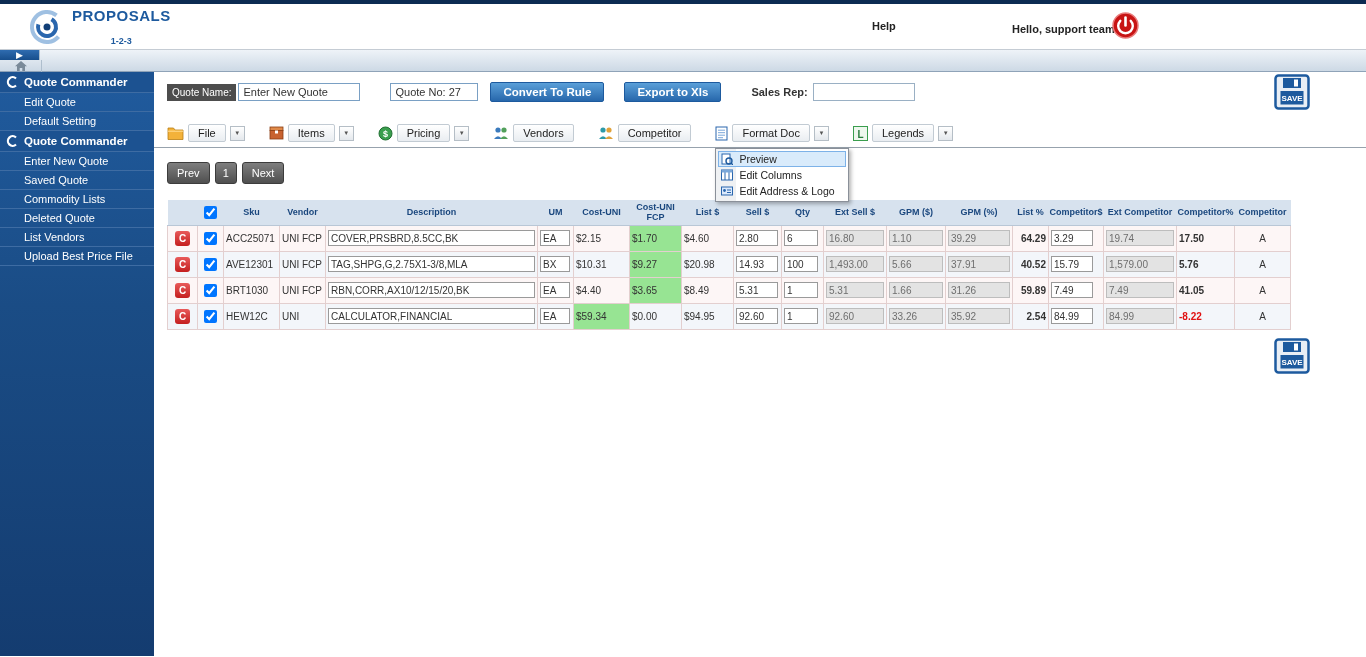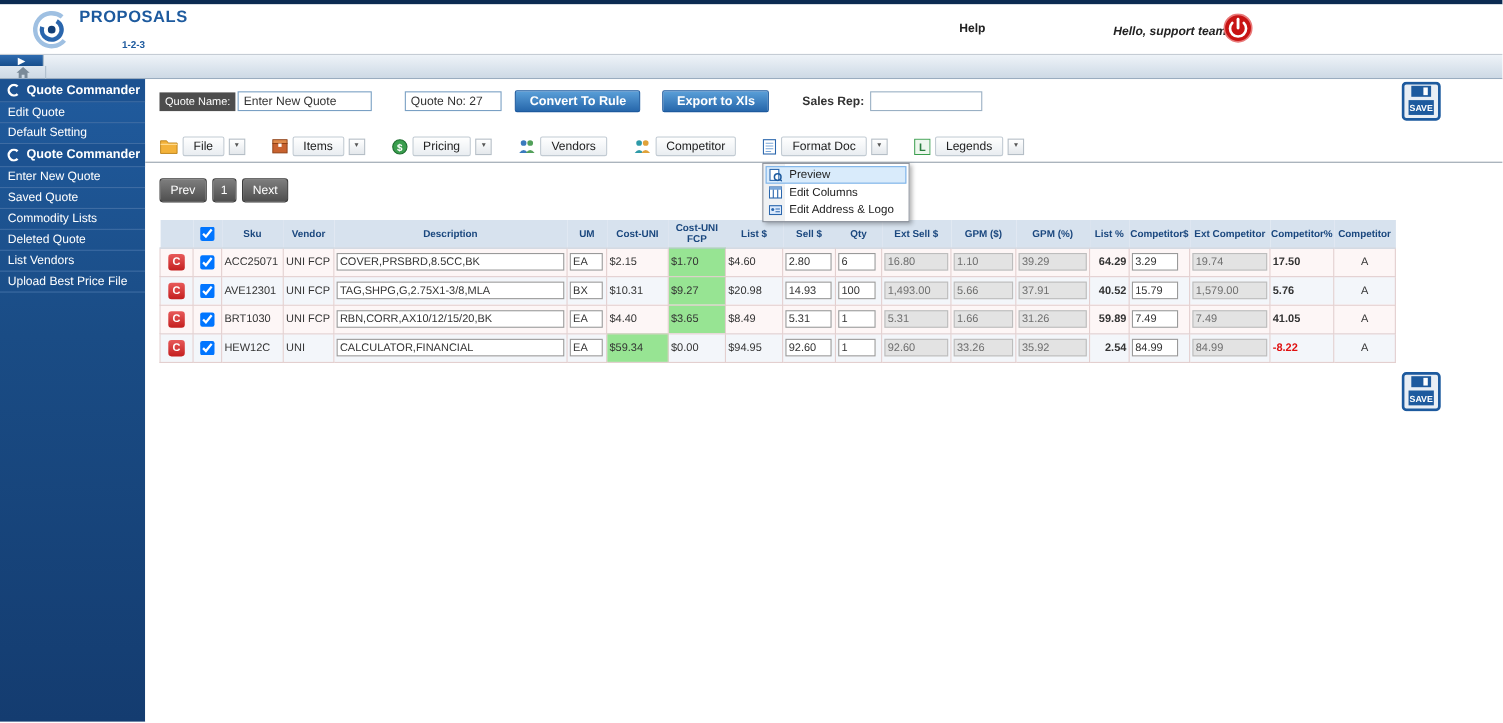--- a/index.html
+++ b/index.html
@@ -12,40 +12,40 @@
   .logo-wrap { position:absolute; left:28px; top:4px; display:flex; align-items:center; gap:6px; }
   .logo-text { display:flex; flex-direction:column; line-height:1; }
   .logo-title { font-size:15px; font-weight:bold; color:#1d5a9e; letter-spacing:.5px; }
   .logo-sub { font-size:9px; font-weight:bold; color:#1d5a9e; text-align:center; margin-top:14px; }
   .info-row { position:absolute; left:237px; top:12px; display:flex; align-items:center; gap:9px; }
   .info-icon { width:19px; height:19px; border-radius:50%; background:linear-gradient(#2e7fc4,#155a9b);
     color:#fff; font-weight:bold; font-size:12px; display:flex; align-items:center; justify-content:center; }
   .info-icon::after { content:"i"; font-family:"Liberation Serif", serif; font-style:italic; }
   .shortcut-text { font-size:12.5px; font-weight:bold; color:#1c1c1c; }
   .help-link { position:absolute; left:872px; top:16px; font-size:11px; font-weight:bold; color:#222; cursor:pointer; }
-  .greeting { position:absolute; left:1012px; top:19px; font-size:11px; font-weight:bold; color:#222;font-style:italic; }
+  .greeting { position:absolute; left:1012px; top:19px; font-size:11px; font-weight:bold; color:#222; }
   .power-btn { position:absolute; left:1112px; top:8px; cursor:pointer; }
 
   
   .tabbar { height:22px; display:flex; background:linear-gradient(#eef3f8,#cdd9e5); border-bottom:1px solid #8fa3b8;flex-direction:column; }
   .tab { display:flex; align-items:center; justify-content:center; font-size:11px; color:#333;
     border-right:1px solid #aebecd; cursor:pointer; }
   .tab-arrow { width:40px; background:linear-gradient(#2f6cb0,#174e8c); }
   .tab-arrow::after { content:"▶"; color:#fff; font-size:9px; }
   .tab-home { width:42px; }
   .tab-company { width:76px; font-weight:bold; color:#2c3e50; }
   .tab-qc { width:38px; background:#fff; border-left:1px solid #9ab0c4; font-weight:bold; }
 
   
   .content { display:flex; height:584px; }
-  .sidebar { width:132px; flex:none; background:linear-gradient(180deg,#205b9e 0%,#1a4c85 40%,#143c70 100%); }
+  .sidebar { width:154px; flex:none; background:linear-gradient(180deg,#205b9e 0%,#1a4c85 40%,#143c70 100%); }
   .sb-header { height:21px; display:flex; align-items:center; gap:6px; padding-left:6px;
     color:#fff; font-size:11.5px; font-weight:bold; background:#1c5291;
     border-bottom:1px solid #3e6ca3; cursor:pointer; }
-  .sb-item { height:19px; display:flex; align-items:center; padding-left:7px; color:#fff;
+  .sb-item { height:19px; display:flex; align-items:center; padding-left:24px; color:#fff;
     font-size:11px; border-bottom:1px solid #3e6ca3; cursor:pointer; }
   .main { flex:1; background:#fff; position:relative; }
 
   
   .quote-bar { display:flex; align-items:center; margin:10px 0 0 13px; }
   .qname-label { background:#4d4d4d; color:#fff; font-size:10px; padding:3px 5px; }
   .txt-input { height:18px; border:1px solid #7aa0c4; font-size:11px; padding:1px 4px; color:#333;
     font-family:"Liberation Sans", sans-serif; }
   .qname-input { width:122px; margin-left:2px; }
   .qno-input { width:88px; margin-left:30px; }

